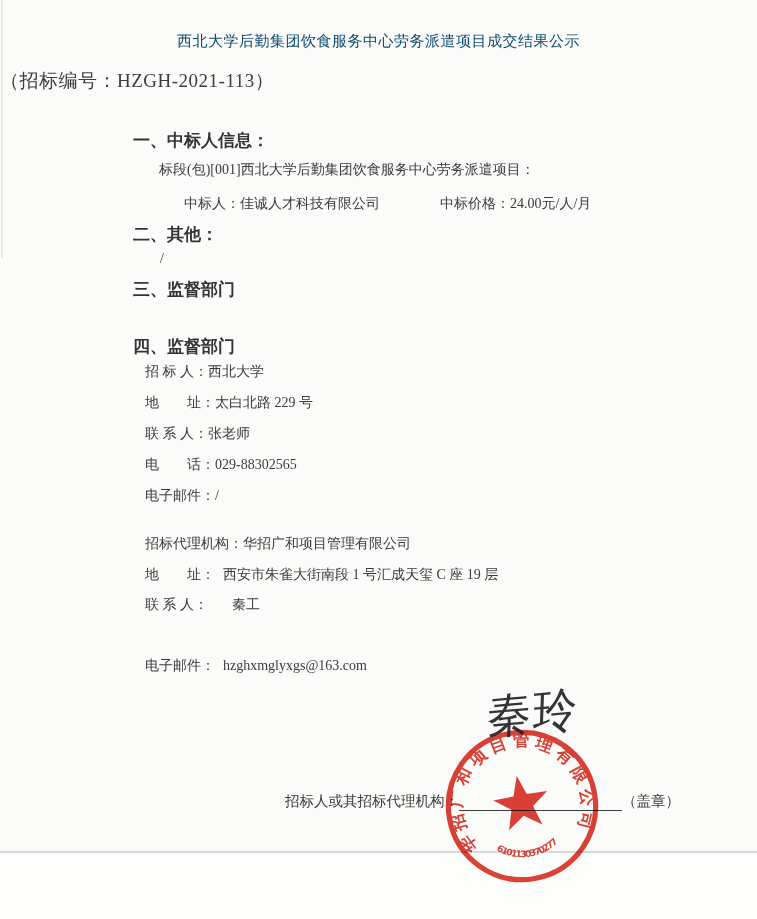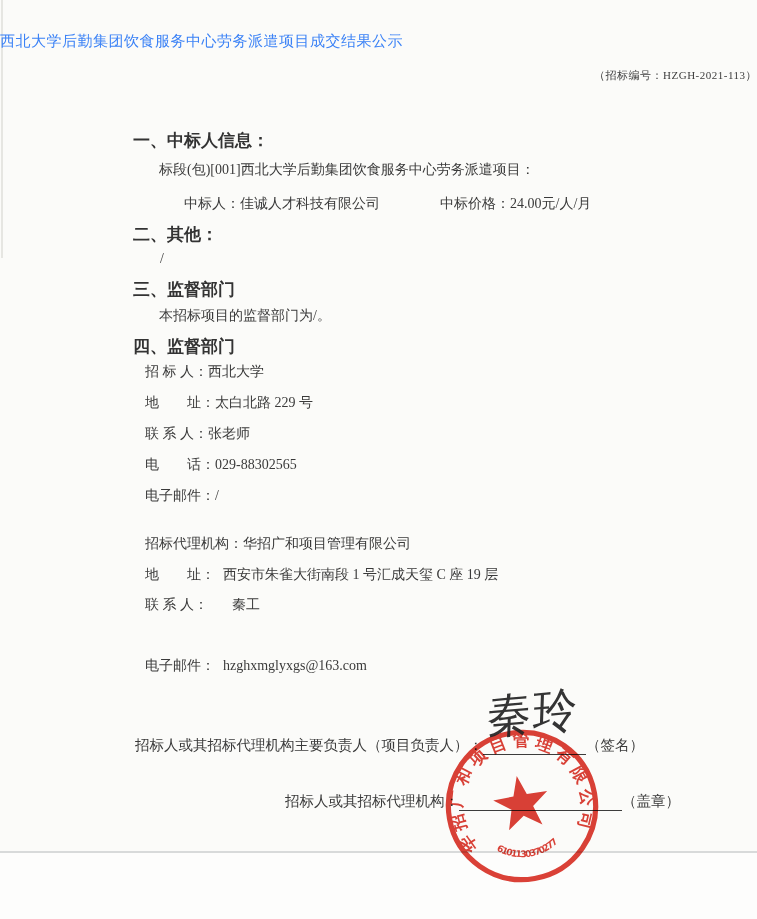--- a/index.html
+++ b/index.html
@@ -14,26 +14,26 @@
     position:relative;width:757px;height:919px;
     background:#fbfbf9;
     overflow:hidden;
   }
   .edge-left{
     position:absolute;left:1px;top:0;width:2px;height:258px;
     background:#e6e6e2;
   }
   .doc-title{
     position:absolute;left:0;top:32px;width:757px;
-    text-align:left;font-size:15px;color:#3b82f6;letter-spacing:.5px;
+    text-align:center;font-size:15px;color:#0c4a6e;letter-spacing:.5px;
     white-space:pre;
   }
   .doc-subtitle{
     position:absolute;left:0;top:68px;width:757px;
-    text-align:right;font-size:11px;color:#3c3c3c;letter-spacing:.5px;
+    text-align:left;font-size:19px;color:#3c3c3c;letter-spacing:.5px;
     white-space:pre;
   }
   .ln{position:absolute;font-size:14px;white-space:pre;color:#3a3a3a;}
   .hd{font-weight:bold;font-size:17px;color:#333;}
   .winner-line span.gap{display:inline-block;width:60px;}
   .sig-row{display:flex;align-items:flex-end;font-size:14.5px;}
   .u-line{display:inline-block;border-bottom:1.2px solid #3c3c3c;height:14px;}
   .u1{width:103px;}
   .u2{width:163px;}
   .handwriting{
@@ -72,38 +72,34 @@
   <div class="doc-subtitle">（招标编号：HZGH-2021-113）</div>
 
   <div class="ln hd" style="left:133px;top:129px">一、中标人信息：</div>
   <div class="ln" style="left:159px;top:161px">标段(包)[001]西北大学后勤集团饮食服务中心劳务派遣项目：</div>
   <div class="ln winner-line" style="left:184px;top:195px"><span>中标人：佳诚人才科技有限公司</span><span class="gap"></span><span>中标价格：24.00元/人/月</span></div>
 
   <div class="ln hd" style="left:133px;top:223px">二、其他：</div>
   <div class="ln" style="left:160px;top:251px">/</div>
 
   <div class="ln hd" style="left:133px;top:278px">三、监督部门</div>
-  <div class="ln" style="left:159px;top:307px">本招标项目的监督部门为/。</div>
 
   <div class="ln hd" style="left:133px;top:335px">四、监督部门</div>
 
   <div class="ln" style="left:145px;top:363px"><span>招 标 人：</span><span>西北大学</span></div>
   <div class="ln" style="left:145px;top:394px"><span>地　　址：</span><span>太白北路 229 号</span></div>
   <div class="ln" style="left:145px;top:425px"><span>联 系 人：</span><span>张老师</span></div>
   <div class="ln" style="left:145px;top:456px"><span>电　　话：</span><span>029-88302565</span></div>
   <div class="ln" style="left:145px;top:487px"><span>电子邮件：</span><span>/</span></div>
 
   <div class="ln" style="left:145px;top:535px"><span>招标代理机构：</span><span>华招广和项目管理有限公司</span></div>
   <div class="ln" style="left:145px;top:566px"><span>地　　址：</span><span style="margin-left:8px">西安市朱雀大街南段 1 号汇成天玺 C 座 19 层</span></div>
   <div class="ln" style="left:145px;top:596px"><span>联 系 人：</span><span style="margin-left:24px">秦工</span></div>
   <div class="ln" style="left:145px;top:657px"><span>电子邮件：</span><span style="margin-left:8px">hzghxmglyxgs@163.com</span></div>
 
-  <div class="ln sig-row" style="left:135px;top:736px">
-    <span>招标人或其招标代理机构主要负责人（项目负责人）：</span><span class="u-line u1"></span><span>（签名）</span>
-  </div>
 
   <div class="ln sig-row" style="left:285px;top:792px">
     <span>招标人或其招标代理机构：</span><span class="u-line u2"></span><span>（盖章）</span>
   </div>
 
   <div class="handwriting">秦玲</div>
 
   <svg class="seal" viewBox="0 0 200 200">
     <circle class="ring" cx="100" cy="100" r="92"></circle>
     <path id="companyArc" d="M 38.6 143 A 75 75 0 1 1 161.4 143" fill="none"></path>

